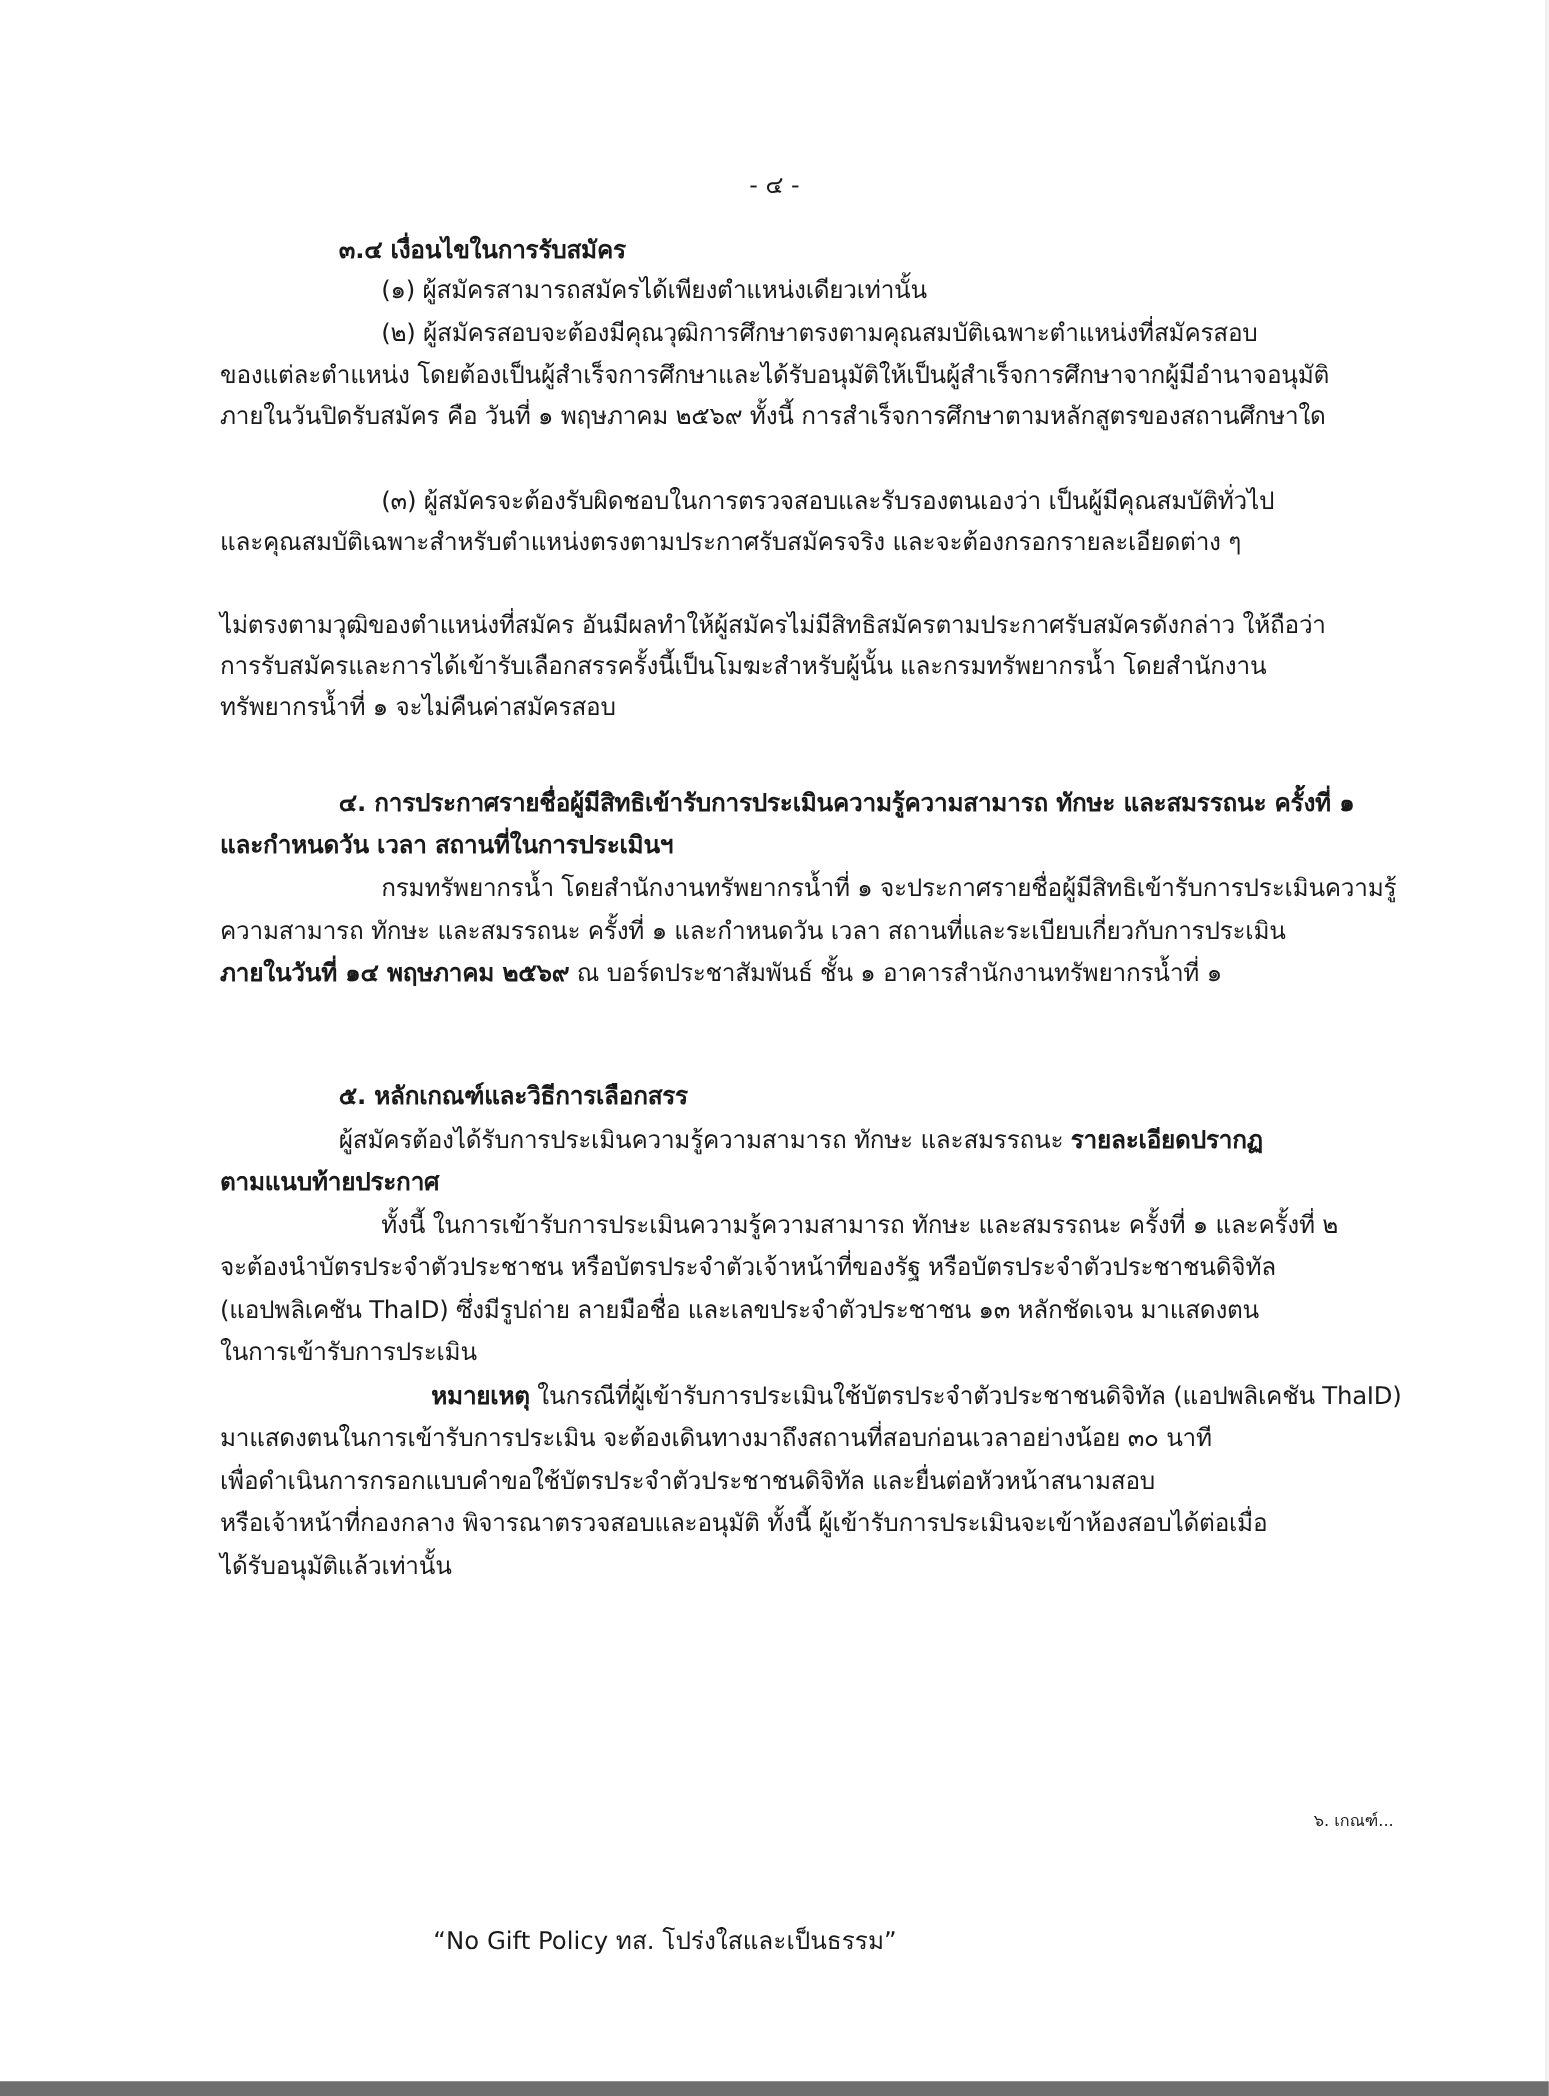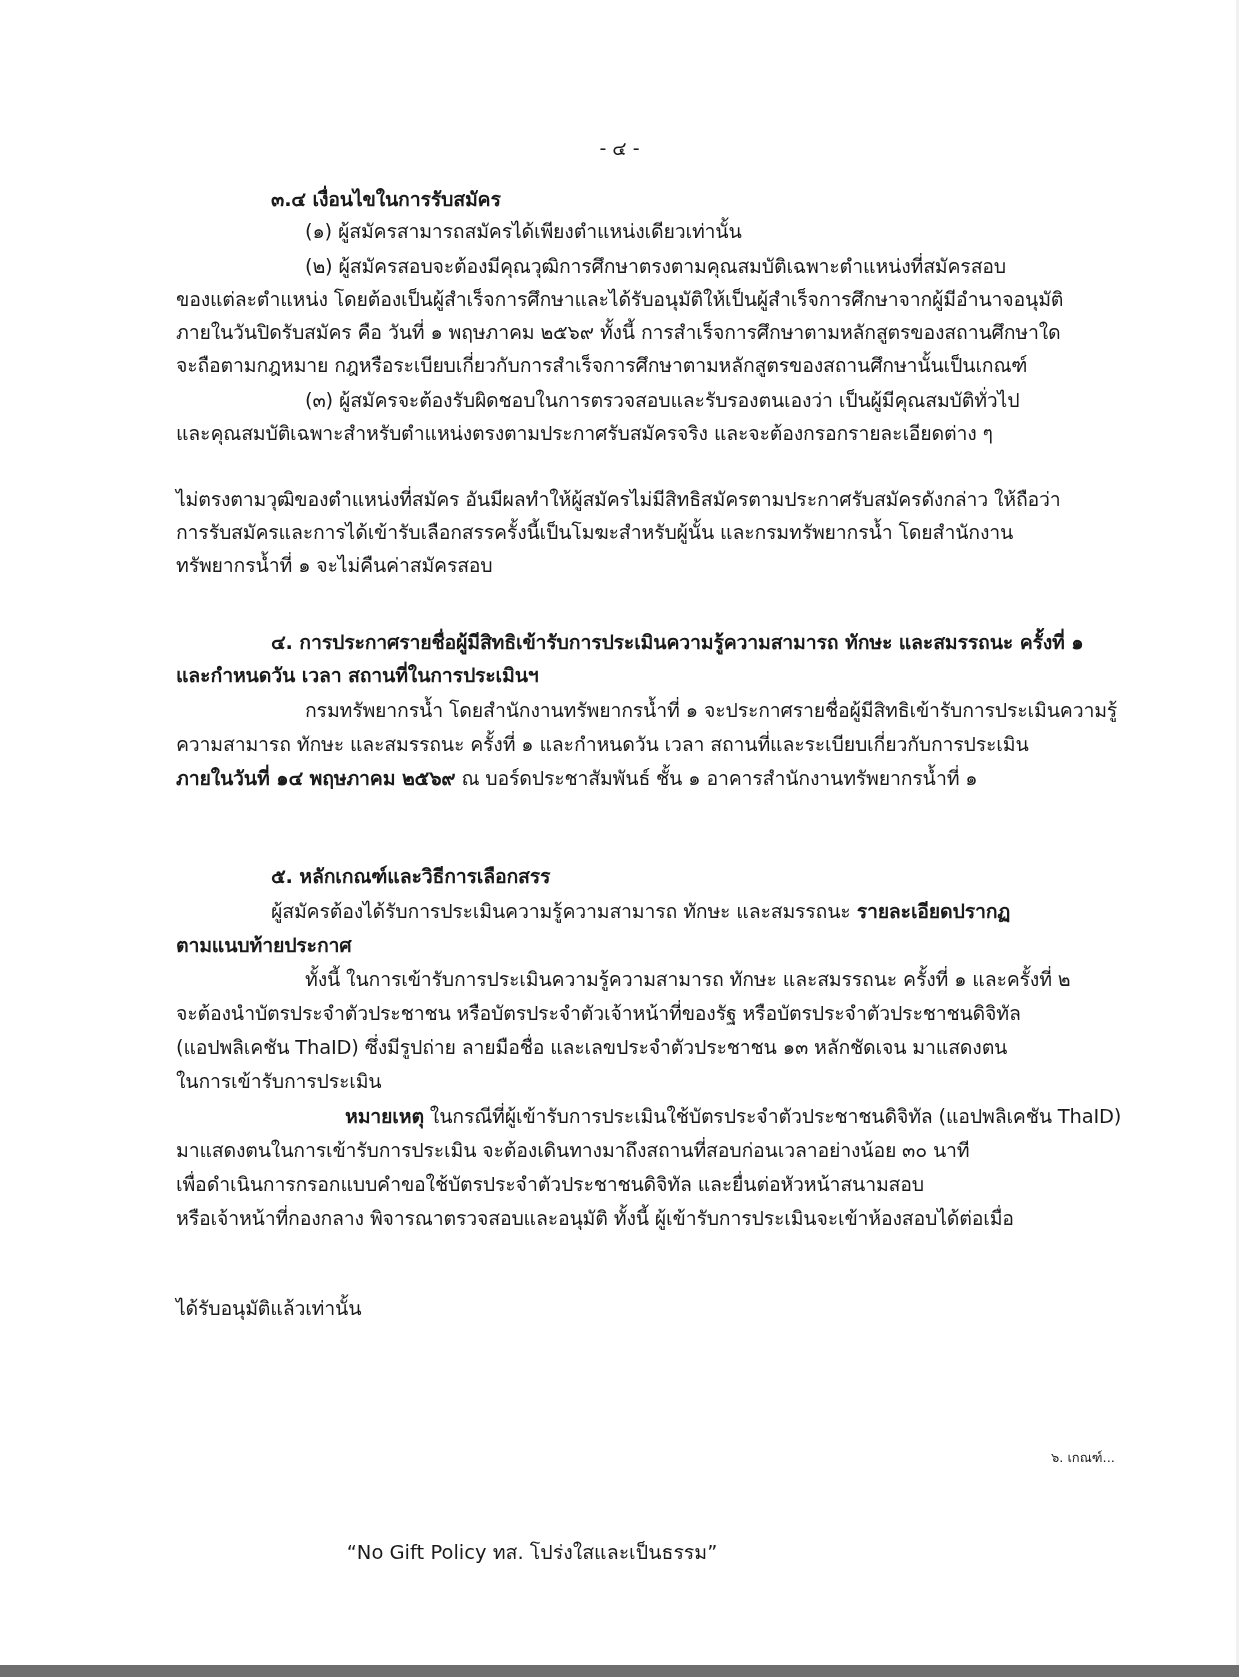--- a/index.html
+++ b/index.html
@@ -81,21 +81,20 @@
 <div class="page">
 
   <div class="page-number">- ๔ -</div>
 
   <div class="line indent1 bold" style="top:185px;">๓.๔ เงื่อนไขในการรับสมัคร</div>
   <div class="line indent2" style="top:217px;">(๑) ผู้สมัครสามารถสมัครได้เพียงตำแหน่งเดียวเท่านั้น</div>
 
   <div class="line indent2" style="top:252px;">(๒) ผู้สมัครสอบจะต้องมีคุณวุฒิการศึกษาตรงตามคุณสมบัติเฉพาะตำแหน่งที่สมัครสอบ</div>
   <div class="line" style="top:285px;">ของแต่ละตำแหน่ง โดยต้องเป็นผู้สำเร็จการศึกษาและได้รับอนุมัติให้เป็นผู้สำเร็จการศึกษาจากผู้มีอำนาจอนุมัติ</div>
   <div class="line" style="top:318px;">ภายในวันปิดรับสมัคร คือ วันที่ ๑ พฤษภาคม ๒๕๖๙ ทั้งนี้ การสำเร็จการศึกษาตามหลักสูตรของสถานศึกษาใด</div>
-  <div class="line" style="top:351px;">จะถือตามกฎหมาย กฎหรือระเบียบเกี่ยวกับการสำเร็จการศึกษาตามหลักสูตรของสถานศึกษานั้นเป็นเกณฑ์</div>
 
   <div class="line indent2" style="top:386px;">(๓) ผู้สมัครจะต้องรับผิดชอบในการตรวจสอบและรับรองตนเองว่า เป็นผู้มีคุณสมบัติทั่วไป</div>
   <div class="line" style="top:419px;">และคุณสมบัติเฉพาะสำหรับตำแหน่งตรงตามประกาศรับสมัครจริง และจะต้องกรอกรายละเอียดต่าง ๆ</div>
   <div class="line" style="top:485px;">ไม่ตรงตามวุฒิของตำแหน่งที่สมัคร อันมีผลทำให้ผู้สมัครไม่มีสิทธิสมัครตามประกาศรับสมัครดังกล่าว ให้ถือว่า</div>
   <div class="line" style="top:518px;">การรับสมัครและการได้เข้ารับเลือกสรรครั้งนี้เป็นโมฆะสำหรับผู้นั้น และกรมทรัพยากรน้ำ โดยสำนักงาน</div>
   <div class="line" style="top:551px;">ทรัพยากรน้ำที่ ๑ จะไม่คืนค่าสมัครสอบ</div>
 
   <div class="line indent1 bold" style="top:628px;">๔. การประกาศรายชื่อผู้มีสิทธิเข้ารับการประเมินความรู้ความสามารถ ทักษะ และสมรรถนะ ครั้งที่ ๑</div>
   <div class="line bold" style="top:661px;">และกำหนดวัน เวลา สถานที่ในการประเมินฯ</div>
 
@@ -115,21 +114,21 @@
   <div class="line" style="top:999px;">จะต้องนำบัตรประจำตัวประชาชน หรือบัตรประจำตัวเจ้าหน้าที่ของรัฐ หรือบัตรประจำตัวประชาชนดิจิทัล</div>
   <div class="line" style="top:1033px;">(แอปพลิเคชัน ThaID) ซึ่งมีรูปถ่าย ลายมือชื่อ และเลขประจำตัวประชาชน ๑๓ หลักชัดเจน มาแสดงตน</div>
   <div class="line" style="top:1067px;">ในการเข้ารับการประเมิน</div>
 
   <div class="line indent2" style="top:1102px;margin-left:40px;">
     <span class="bold">หมายเหตุ</span><span> ในกรณีที่ผู้เข้ารับการประเมินใช้บัตรประจำตัวประชาชนดิจิทัล (แอปพลิเคชัน ThaID)</span>
   </div>
   <div class="line" style="top:1136px;">มาแสดงตนในการเข้ารับการประเมิน จะต้องเดินทางมาถึงสถานที่สอบก่อนเวลาอย่างน้อย ๓๐ นาที</div>
   <div class="line" style="top:1170px;">เพื่อดำเนินการกรอกแบบคำขอใช้บัตรประจำตัวประชาชนดิจิทัล และยื่นต่อหัวหน้าสนามสอบ</div>
   <div class="line" style="top:1204px;">หรือเจ้าหน้าที่กองกลาง พิจารณาตรวจสอบและอนุมัติ ทั้งนี้ ผู้เข้ารับการประเมินจะเข้าห้องสอบได้ต่อเมื่อ</div>
-  <div class="line" style="top:1294px;">ได้รับอนุมัติแล้วเท่านั้น</div>
+  <div class="line" style="top:1238px;">ได้รับอนุมัติแล้วเท่านั้น</div>
 
   <div class="continuation">๖. เกณฑ์...</div>
 
   <div class="footer-motto">“No Gift Policy ทส. โปร่งใสและเป็นธรรม”</div>
 
   <div class="scan-edge-right"></div>
   <div class="scan-edge"></div>
 </div>
 
 </body></html>

